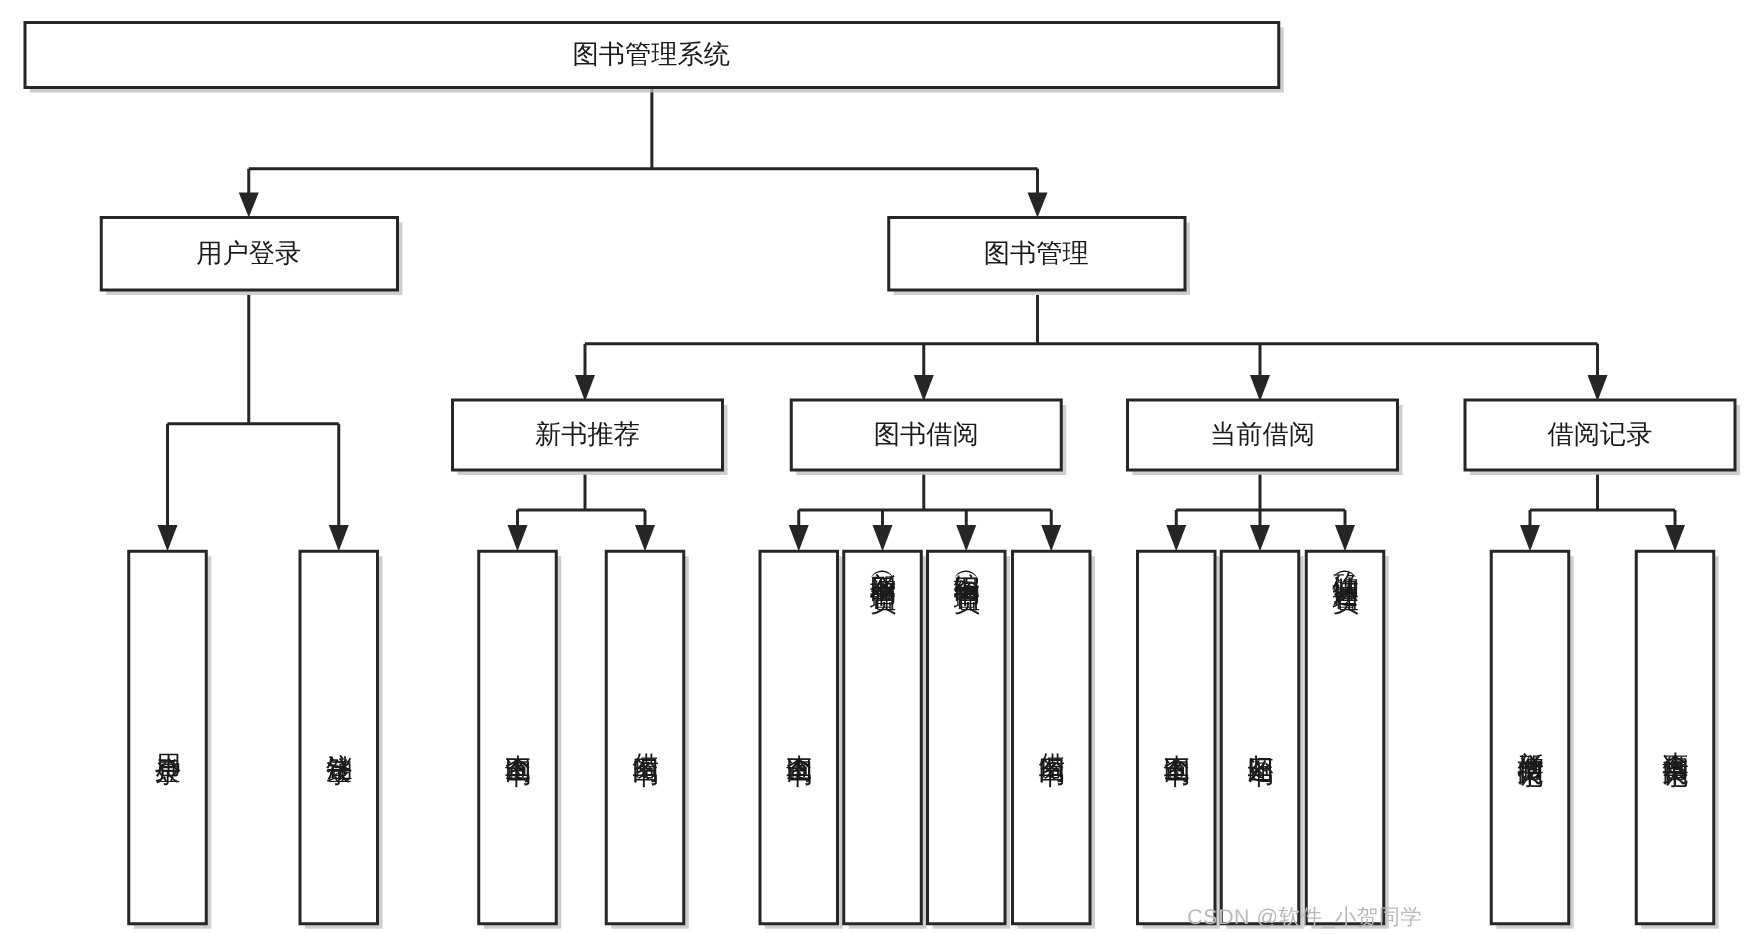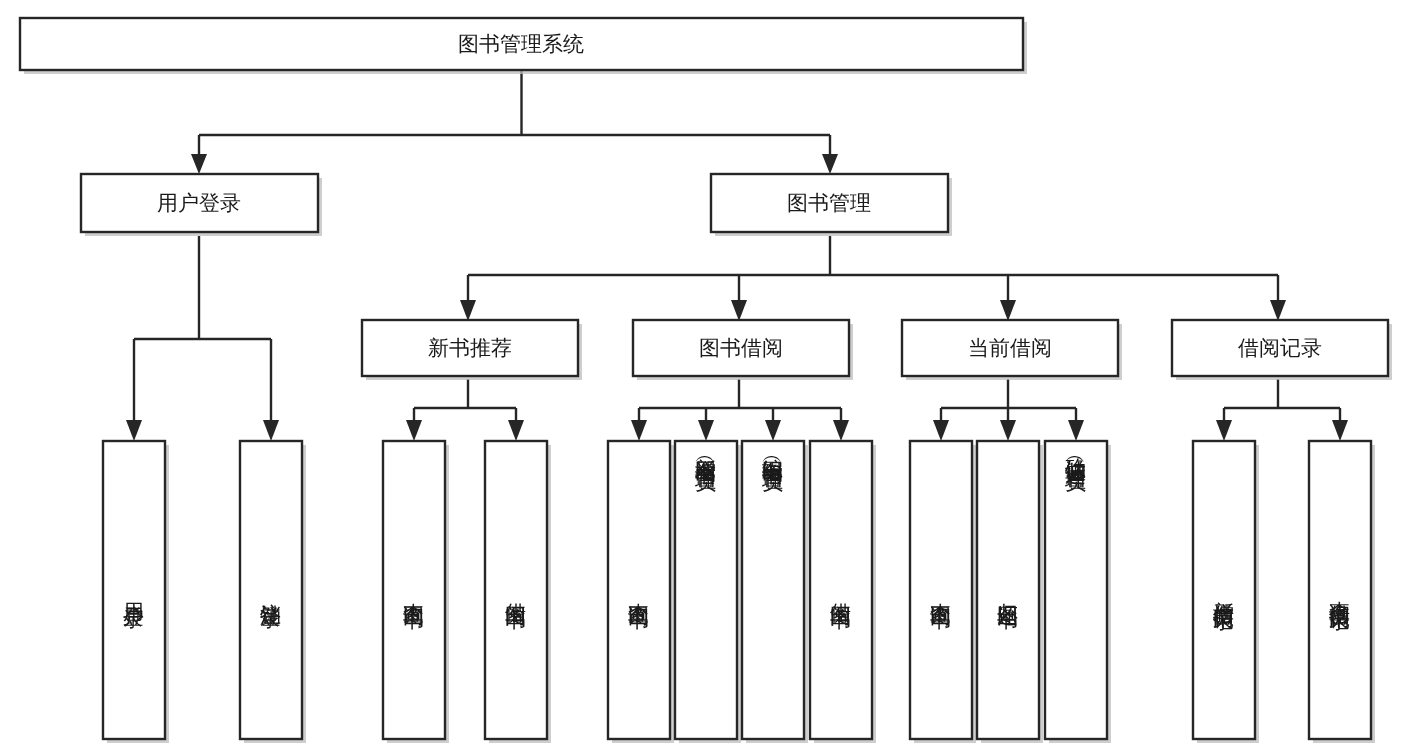--- a/index.html
+++ b/index.html
@@ -289,13 +289,14 @@
     <span class="leaf-label-text">确认归还（管理员）</span>
   </div>
 
   <div class="leaf-label-box" style="left:1193px; top:437px; width:62px; height:298px;">
     <span class="leaf-label-text">新增借阅记录</span>
   </div>
   <div class="leaf-label-box" style="left:1309px; top:437px; width:62px; height:298px;">
     <span class="leaf-label-text">查询借阅记录</span>
   </div>
 
+  <div class="watermark">CSDN @软件_小贺同学</div>
 </div>
 
 </body></html>

